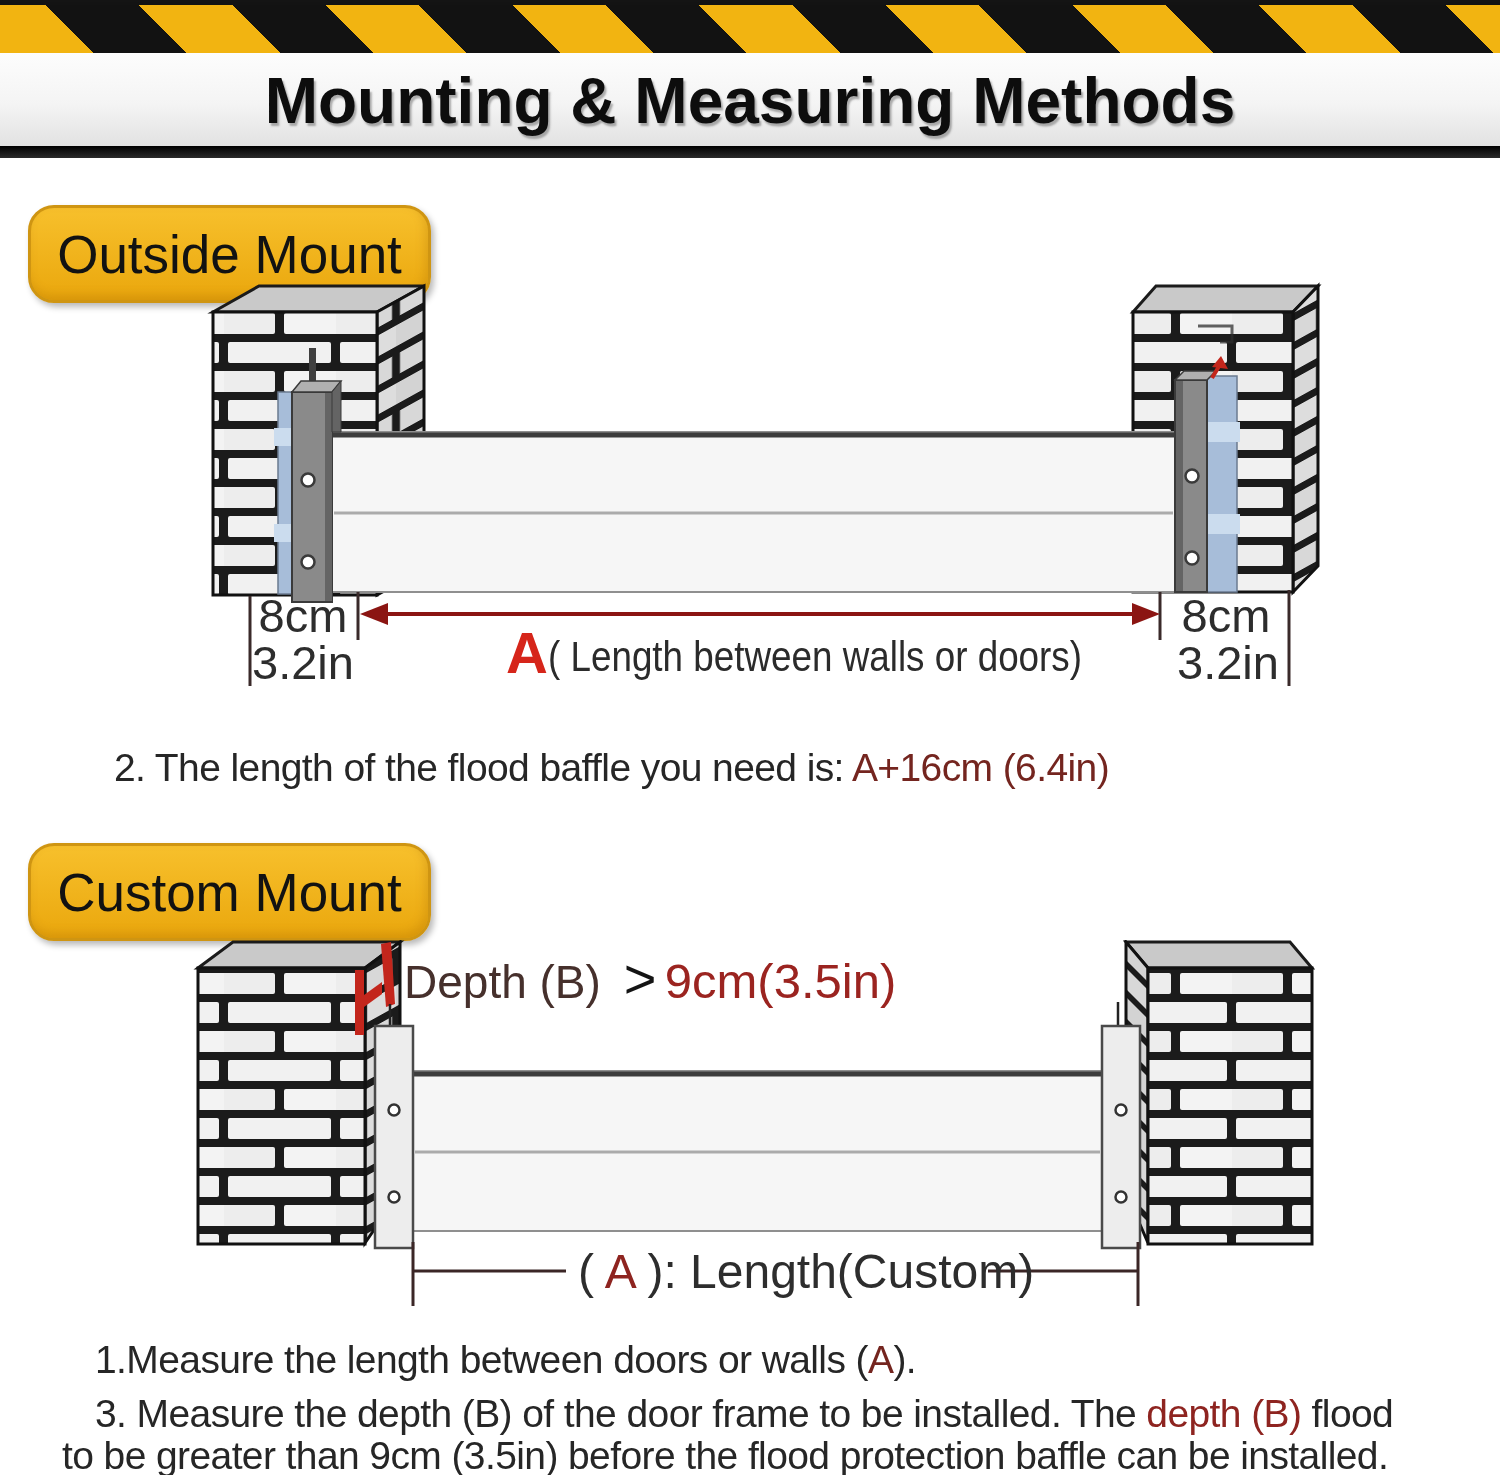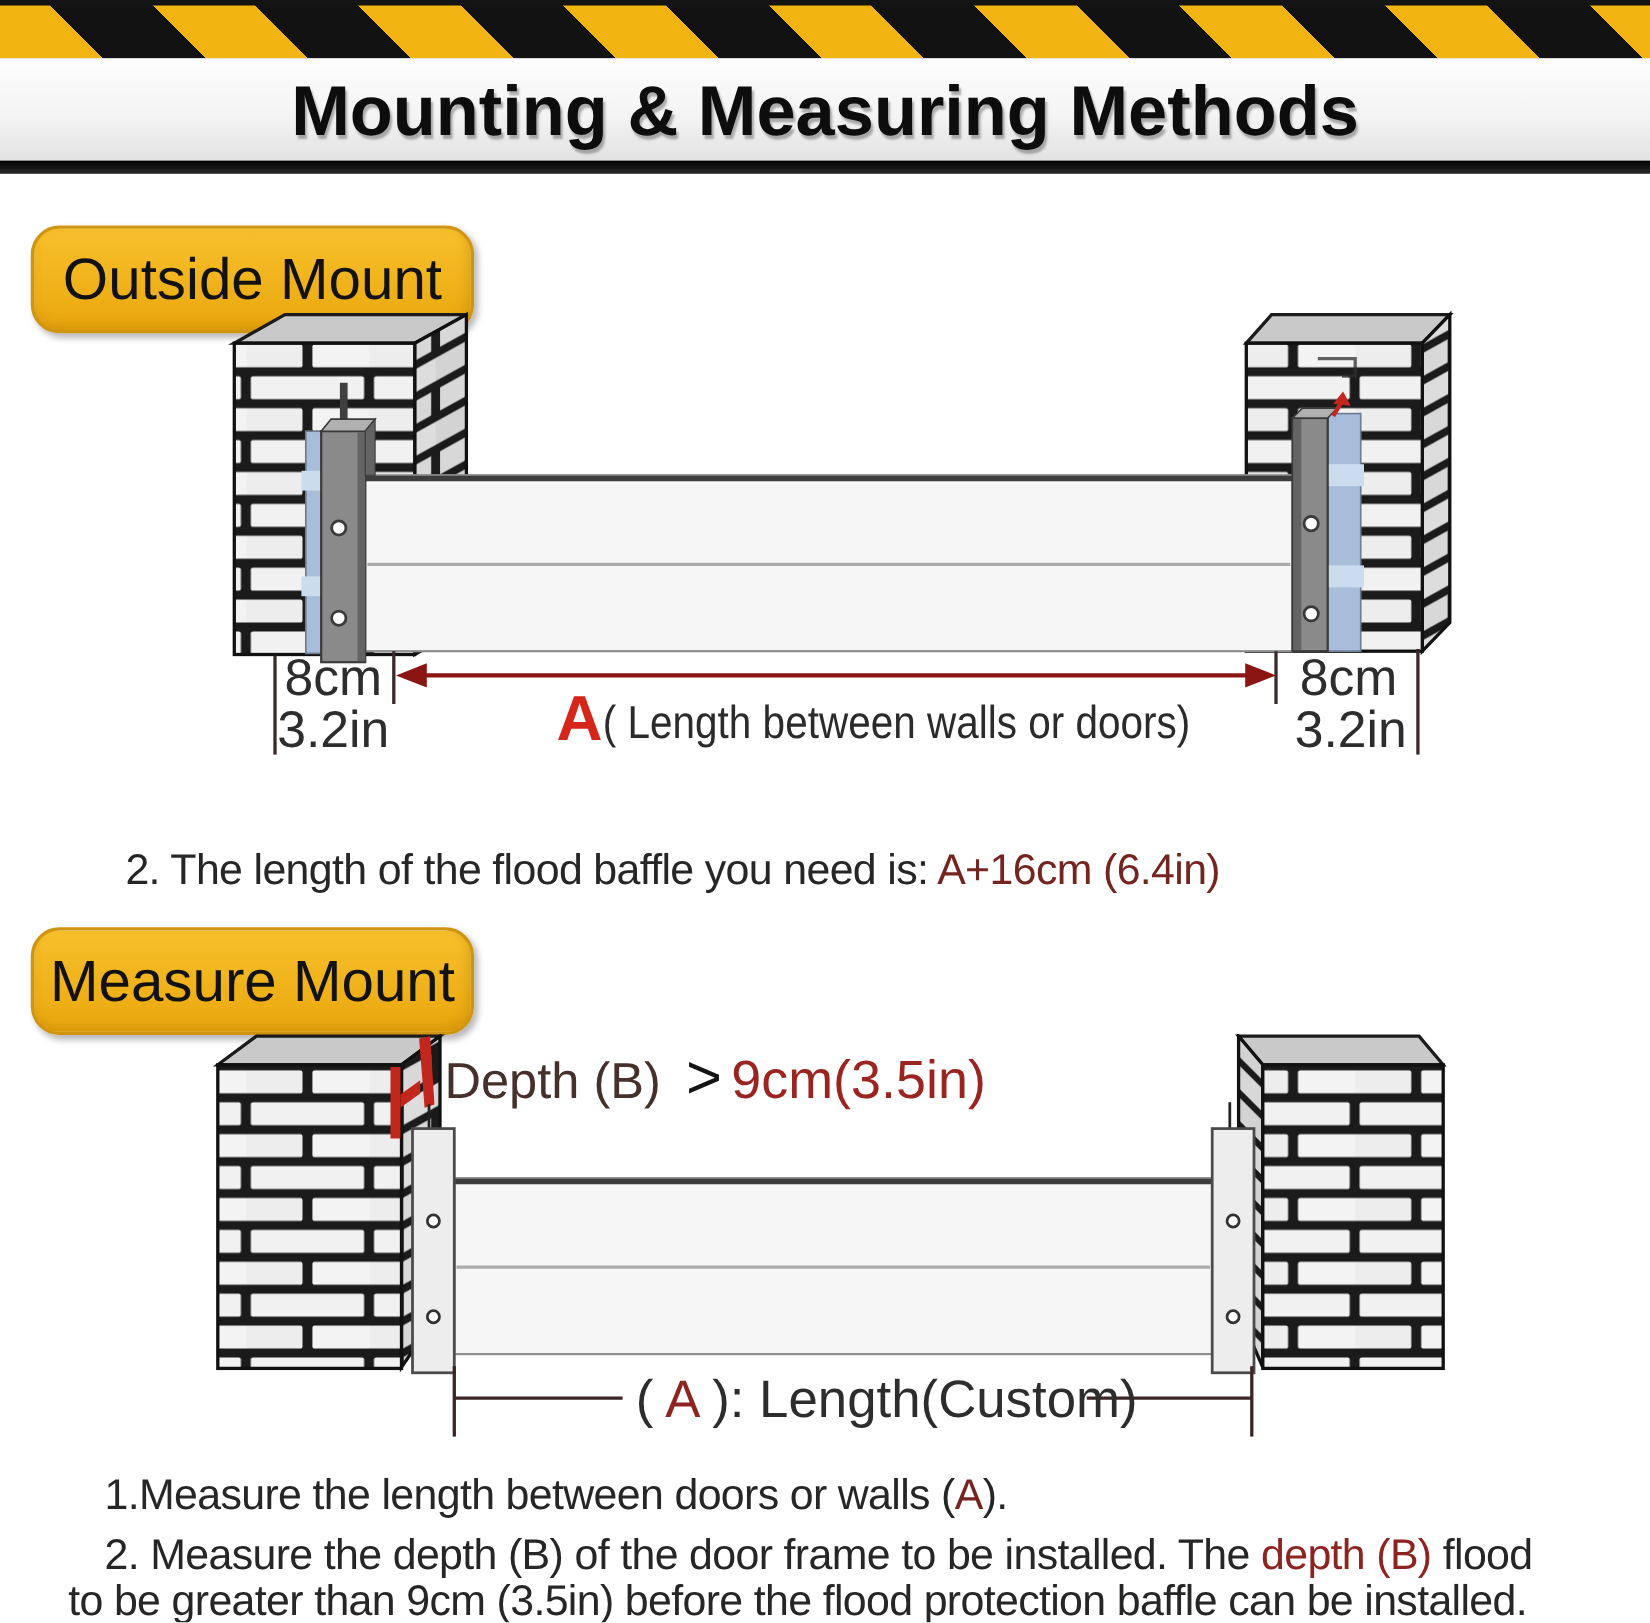--- a/index.html
+++ b/index.html
@@ -34,21 +34,21 @@
   .diagram-outside { top:280px; width:1500px; height:425px; }
   .diagram-inside  { top:940px; width:1500px; height:370px; }
   svg text { font-family:"Liberation Sans", sans-serif; }
 
   
   .step { position:absolute; font-size:39px; color:#262626; letter-spacing:-0.6px;
           white-space:nowrap; }
   .hl  { color:#74251f; }
   .hl2 { color:#8e2420; }
   .step-o1 { left:114px; top:718px; }
-  .step-o2 { left:114px; top:770px; }
+  .step-o2 { left:114px; top:746px; }
   .step-i1 { left:95px;  top:1338px; }
   .step-i2 { left:95px;  top:1392px; }
   .step-i3 { left:62px;  top:1434px; }
 </style>
 </head>
 <body>
 
 <div class="stage">
 
   <div class="top-edge"></div>
@@ -143,21 +143,21 @@
       <text x="1228" y="399" text-anchor="middle" font-size="47" fill="#2d2d2d">3.2in</text>
       <text x="506" y="393" font-size="58" font-weight="bold" fill="#D6251A">A</text>
       <text x="548" y="391" font-size="42" fill="#2b2b2b" textLength="534" lengthAdjust="spacingAndGlyphs">( Length between walls or doors)</text>
     </g>
   </svg>
 
 
   <div class="step step-o2"><span>2. The length of the flood baffle you need is: </span><span class="hl">A+16cm (6.4in)</span></div>
 
   <div class="badge badge-inside">
-    <span>Measure Mount</span>
+    <span>Custom Mount</span>
   </div>
 
   <svg class="diagram diagram-inside" viewBox="0 0 1500 370">
 
     <g>
       <polygon points="198,28 233,2 400,2 365,28" fill="#C9C9C9" stroke="#1b1b1b" stroke-width="3"></polygon>
       <polygon points="365,28 400,2 400,252 365,303" fill="url(#brickSR)" stroke="#111" stroke-width="3"></polygon>
       <rect x="198" y="28" width="167" height="276" fill="url(#brickF)" stroke="#111" stroke-width="3"></rect>
     </g>
 
@@ -207,17 +207,17 @@
       <text x="578" y="348" font-size="48">
         <tspan fill="#2d2d2d">(</tspan>
         <tspan fill="#8E2420">A</tspan>
         <tspan fill="#2d2d2d">): Length(Custom)</tspan>
       </text>
     </g>
   </svg>
 
   <div class="step step-i1"><span>1.Measure the length between doors or walls (</span><span class="hl">A</span><span>).</span></div>
 
-  <div class="step step-i2"><span>2. Measure the depth (B) of the door frame to be installed. The </span><span class="hl2">depth (B)</span><span> flood</span></div>
+  <div class="step step-i2"><span>3. Measure the depth (B) of the door frame to be installed. The </span><span class="hl2">depth (B)</span><span> flood</span></div>
 
   <div class="step step-i3"><span>to be greater than 9cm (3.5in) before the flood protection baffle can be installed.</span></div>
 
 </div>
 
 </body></html>

